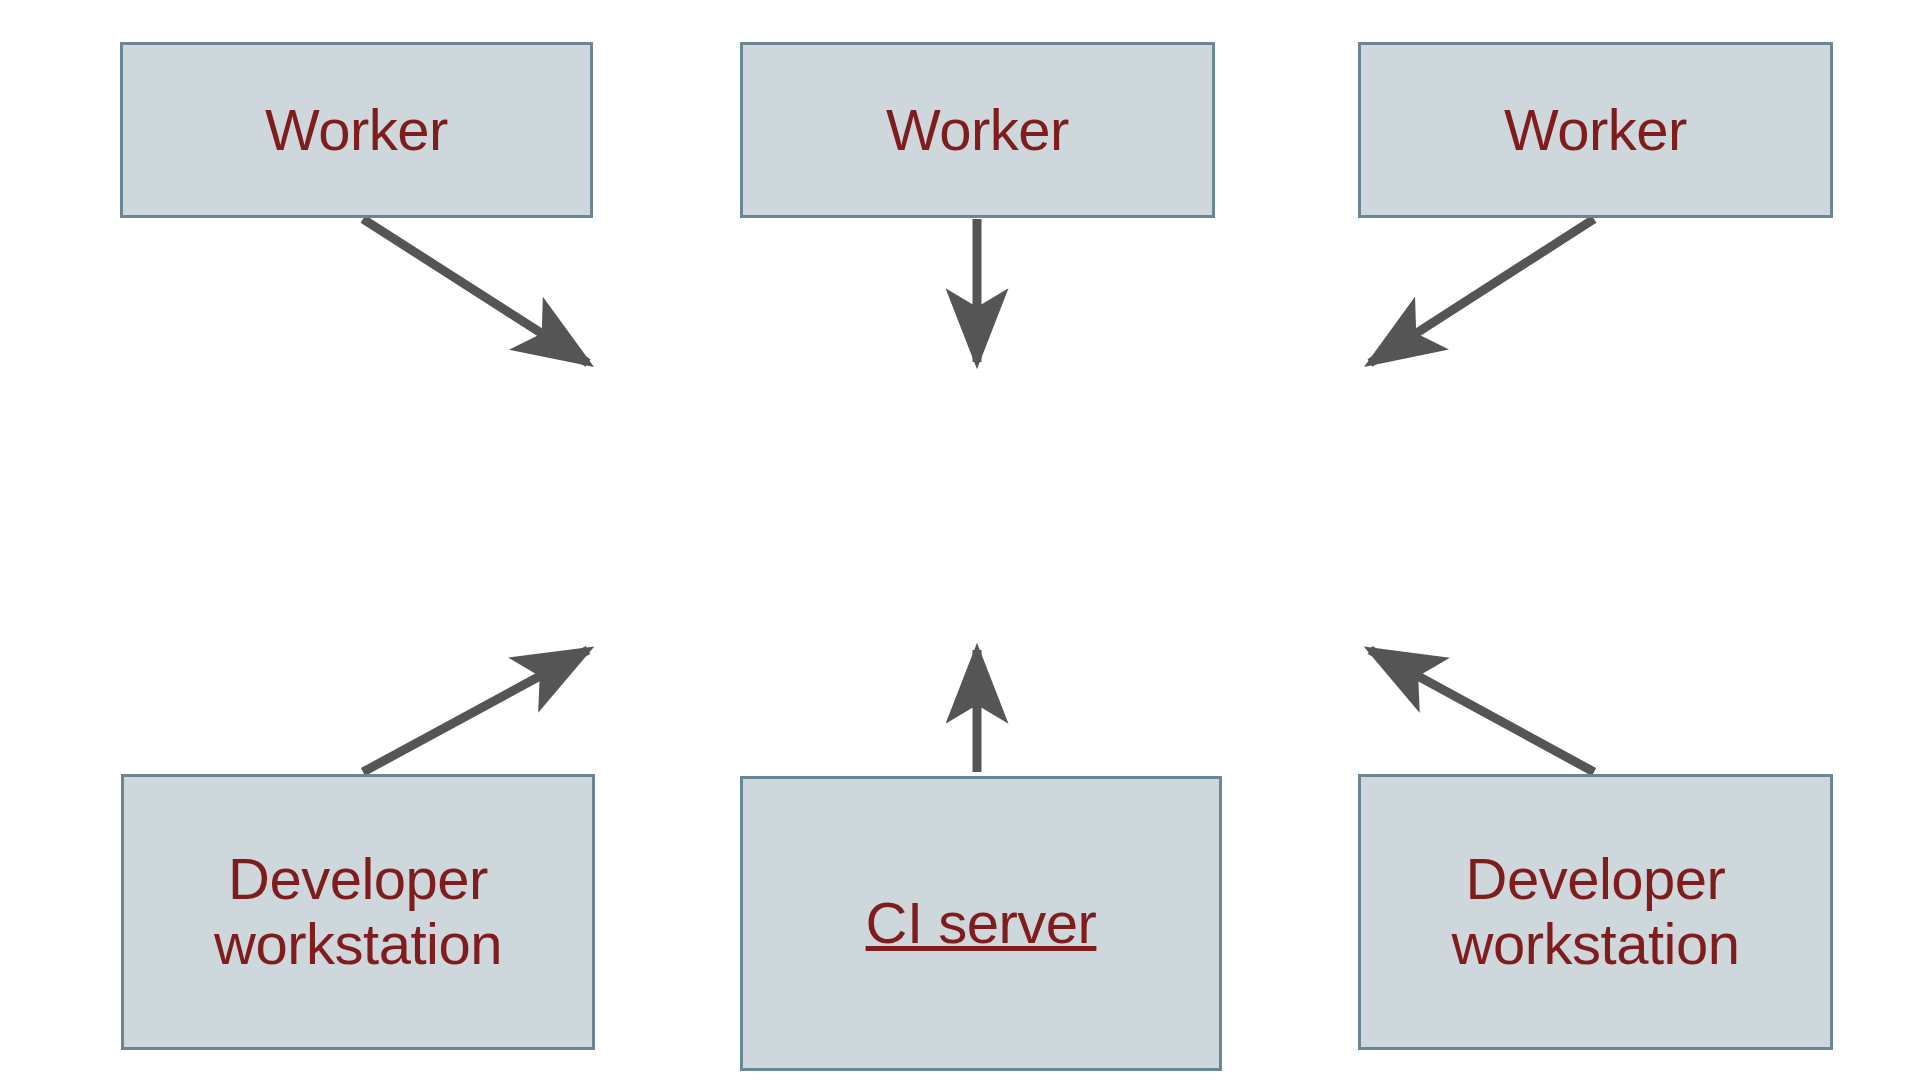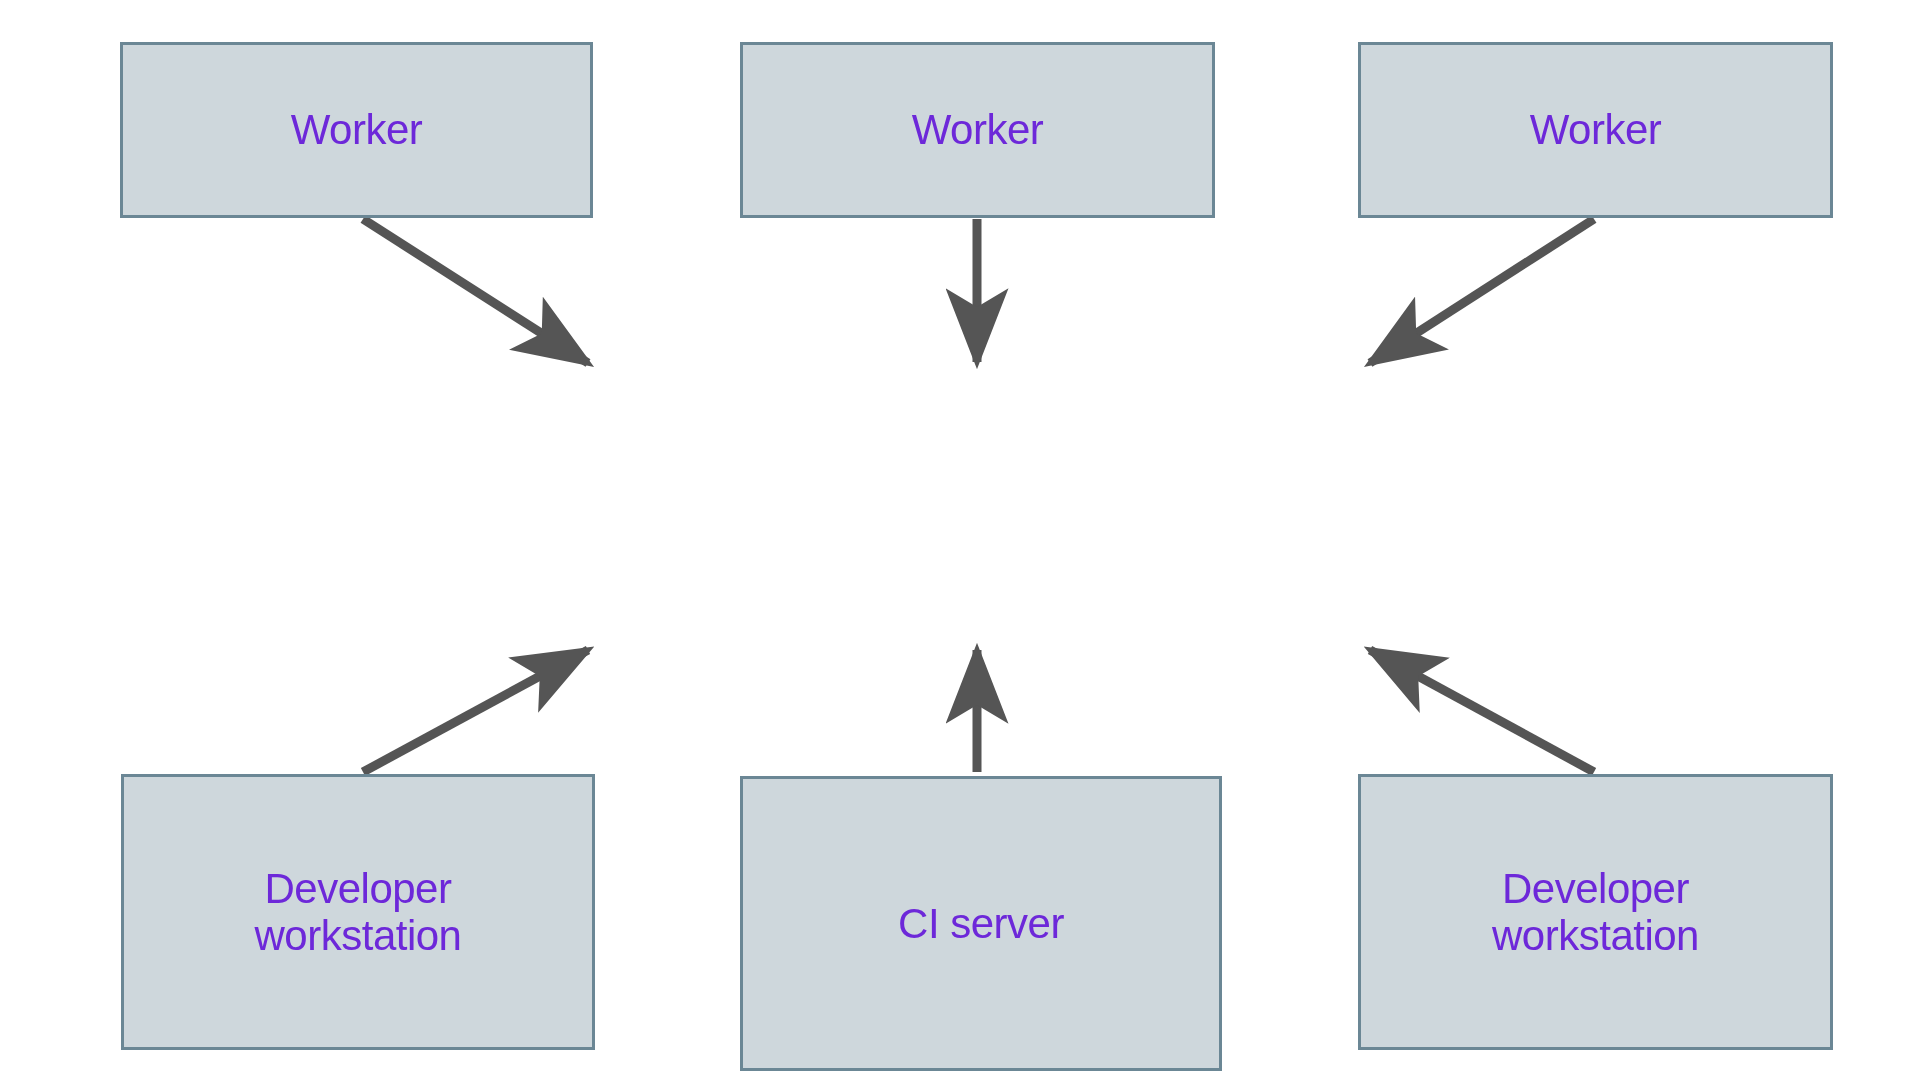--- a/index.html
+++ b/index.html
@@ -27,43 +27,43 @@
   }
   .node {
     position: absolute;
     box-sizing: border-box;
     background: #ced7dc;
     border: 3px solid #6b8795;
     display: flex;
     align-items: center;
     justify-content: center;
     text-align: center;
-    color: #6d28d9;
+    color: #7f1d1d;
     font-family: "Liberation Sans", sans-serif;
-    font-size: 42px;
+    font-size: 58px;
     line-height: 1.12;
     font-weight: 400;
     letter-spacing: -0.5px;
     white-space: pre-line;
   }
   .node-label {
     display: block;
     width: 100%;
     padding: 0 6px;
     box-sizing: border-box;
   }
   
   #node-worker-1 { left: 120px;  top: 42px;  width: 473px; height: 176px; }
   #node-worker-2 { left: 740px;  top: 42px;  width: 475px; height: 176px; }
   #node-worker-3 { left: 1358px; top: 42px;  width: 475px; height: 176px; }
   
   #node-build-master { left: 593px; top: 370px; width: 766px; height: 273px; }
   
   #node-dev-workstation-1 { left: 121px;  top: 774px; width: 474px; height: 276px; }
-  #node-ci-server        { left: 740px;  top: 776px; width: 482px; height: 295px; }
+  #node-ci-server        { left: 740px;  top: 776px; width: 482px; height: 295px; text-decoration: underline; }
   #node-dev-workstation-2 { left: 1358px; top: 774px; width: 475px; height: 276px; }
 </style>
 </head>
 <body>
 
 <div id="canvas">
 
   <svg id="edges" viewBox="0 0 1910 1090" width="1910" height="1090" xmlns="http://www.w3.org/2000/svg">
     <defs>
       <marker id="arrowhead" markerWidth="9" markerHeight="7" refX="8.2" refY="3.5" orient="auto" markerUnits="strokeWidth">

